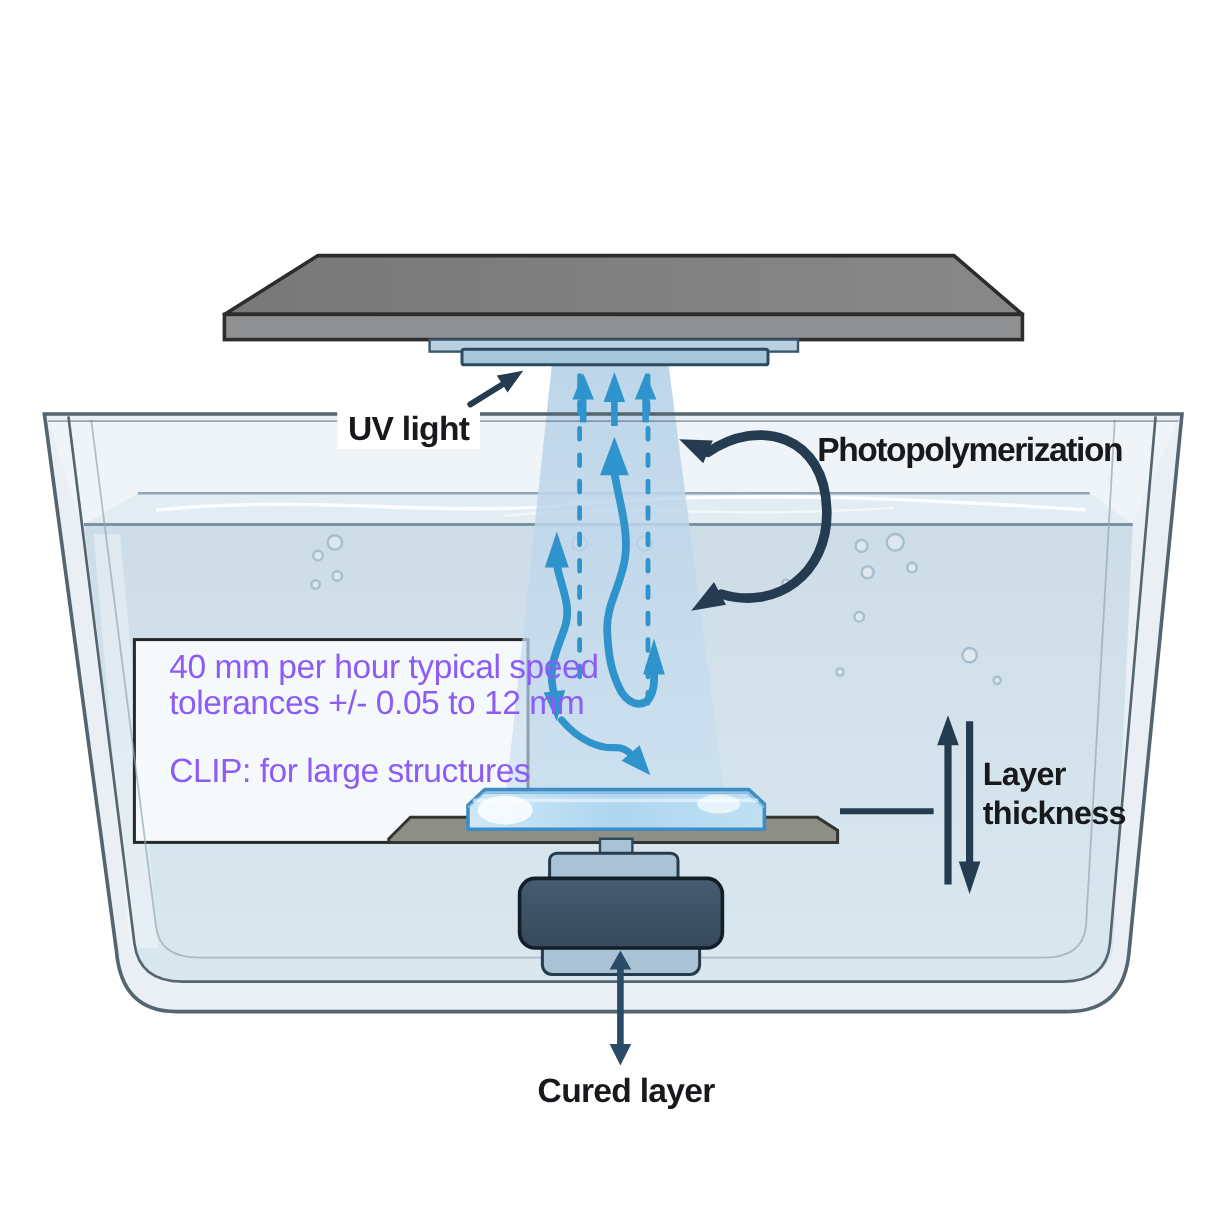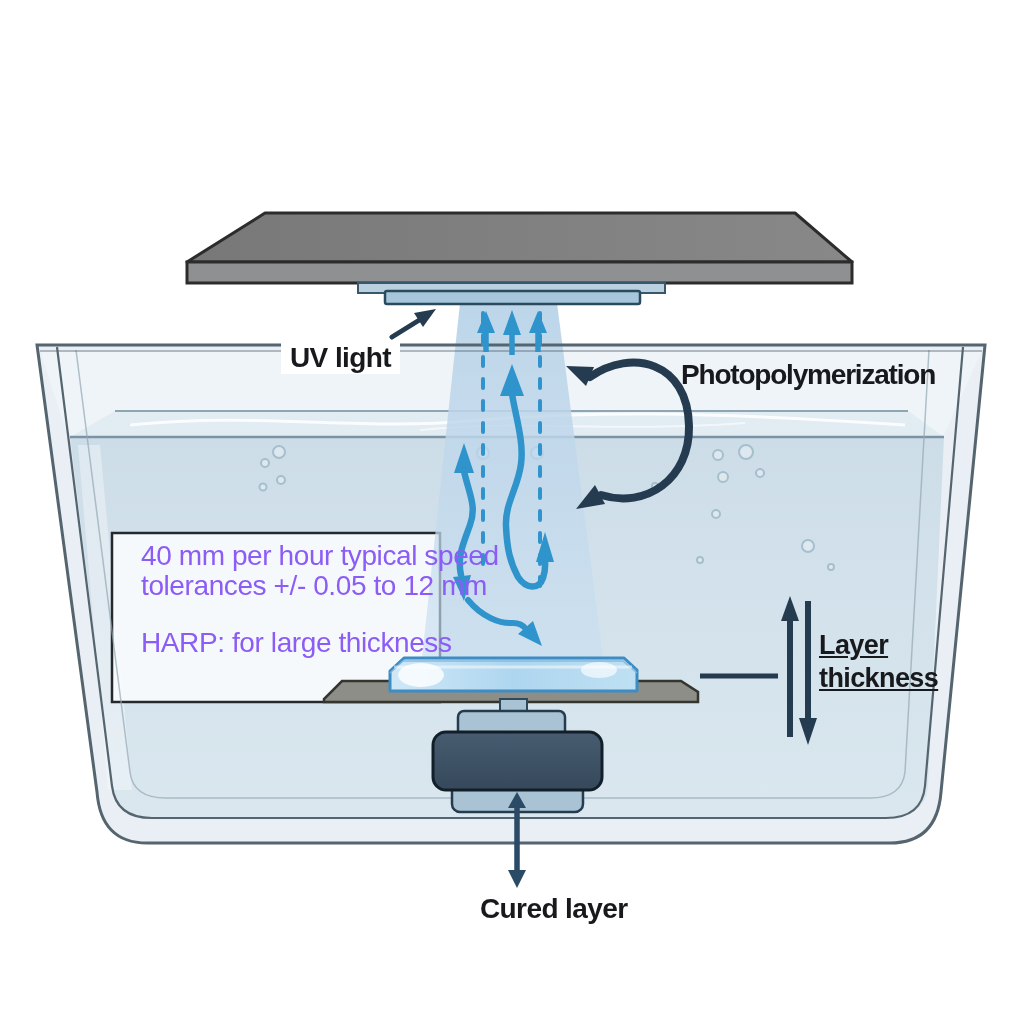--- a/index.html
+++ b/index.html
@@ -7,22 +7,22 @@
     position:relative;width:1024px;height:1024px;background:#ffffff;
     font-family:"Liberation Sans", sans-serif;overflow:hidden;
   }
   .stage svg{position:absolute;left:0;top:0;}
   .lbl{
     position:absolute;color:#17191c;font-weight:700;font-size:28px;
     letter-spacing:-0.6px;white-space:nowrap;line-height:1.1;
   }
   .lbl-uv{left:281px;top:343px;background:#ffffff;padding:0 9px;text-align:center;}
   .lbl-photo{left:681px;top:360px;letter-spacing:-1.2px;}
-  .lbl-layer{left:819px;top:629px;white-space:normal;width:130px;line-height:33px;font-size:27px;text-decoration:underline;}
-  .lbl-cured{left:480px;top:894px;}
+  .lbl-layer{left:819px;top:629px;white-space:normal;width:130px;line-height:33px;font-size:27px;}
+  .lbl-cured{left:448px;top:894px;}
   .specbox-text{
     position:absolute;left:125px;top:541px;width:310px;
     color:#8b5cf6;font-weight:400;font-size:28px;letter-spacing:-0.4px;margin-left:16px;
   }
   .specbox-text .line{height:30px;line-height:30px;white-space:nowrap;}
   .specbox-text .gap{height:27px;}
 </style>
 </head>
 <body>
 
@@ -186,16 +186,16 @@
 
 <div class="lbl lbl-uv">UV light</div>
 <div class="lbl lbl-photo">Photopolymerization</div>
 <div class="lbl lbl-layer">Layer thickness</div>
 <div class="lbl lbl-cured">Cured layer</div>
 
 <div class="specbox-text">
   <div class="line">40 mm per hour typical speed</div>
   <div class="line">tolerances +/- 0.05 to 12 mm</div>
   <div class="gap"></div>
-  <div class="line">HARP: for large thickness</div>
+  <div class="line">CLIP: for large structures</div>
 </div>
 
 </div>
 
 </body></html>

